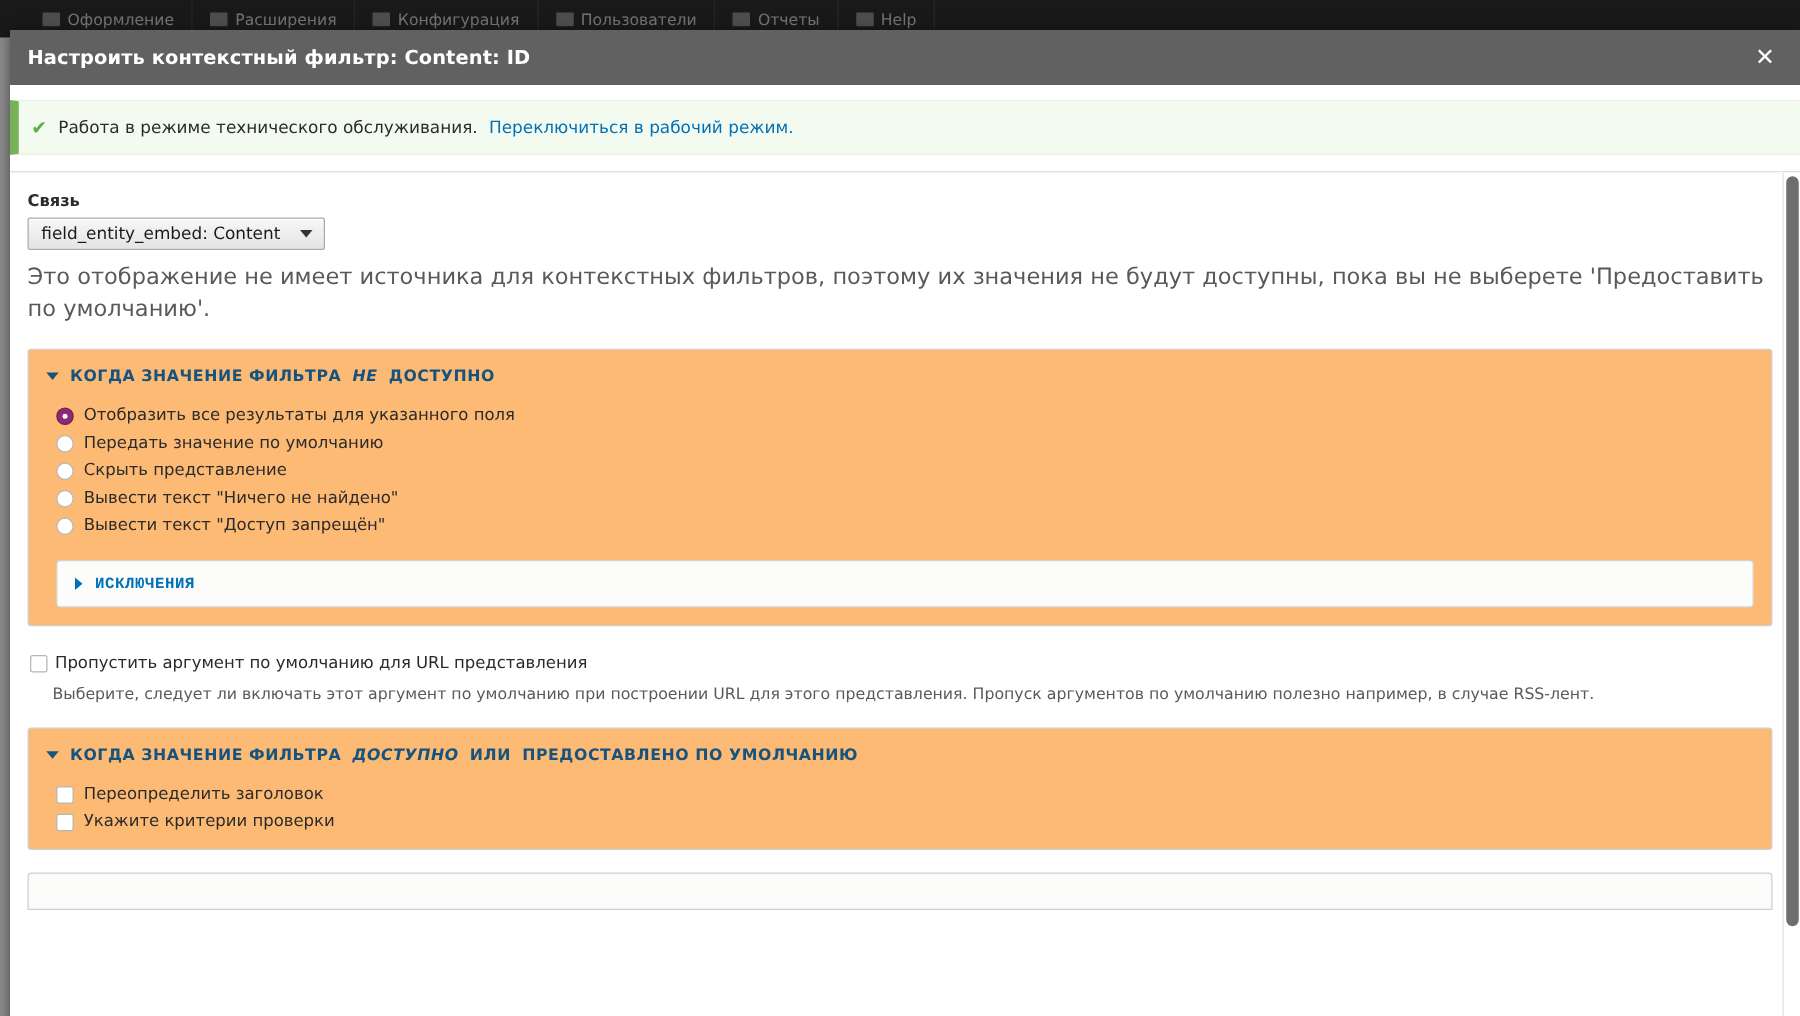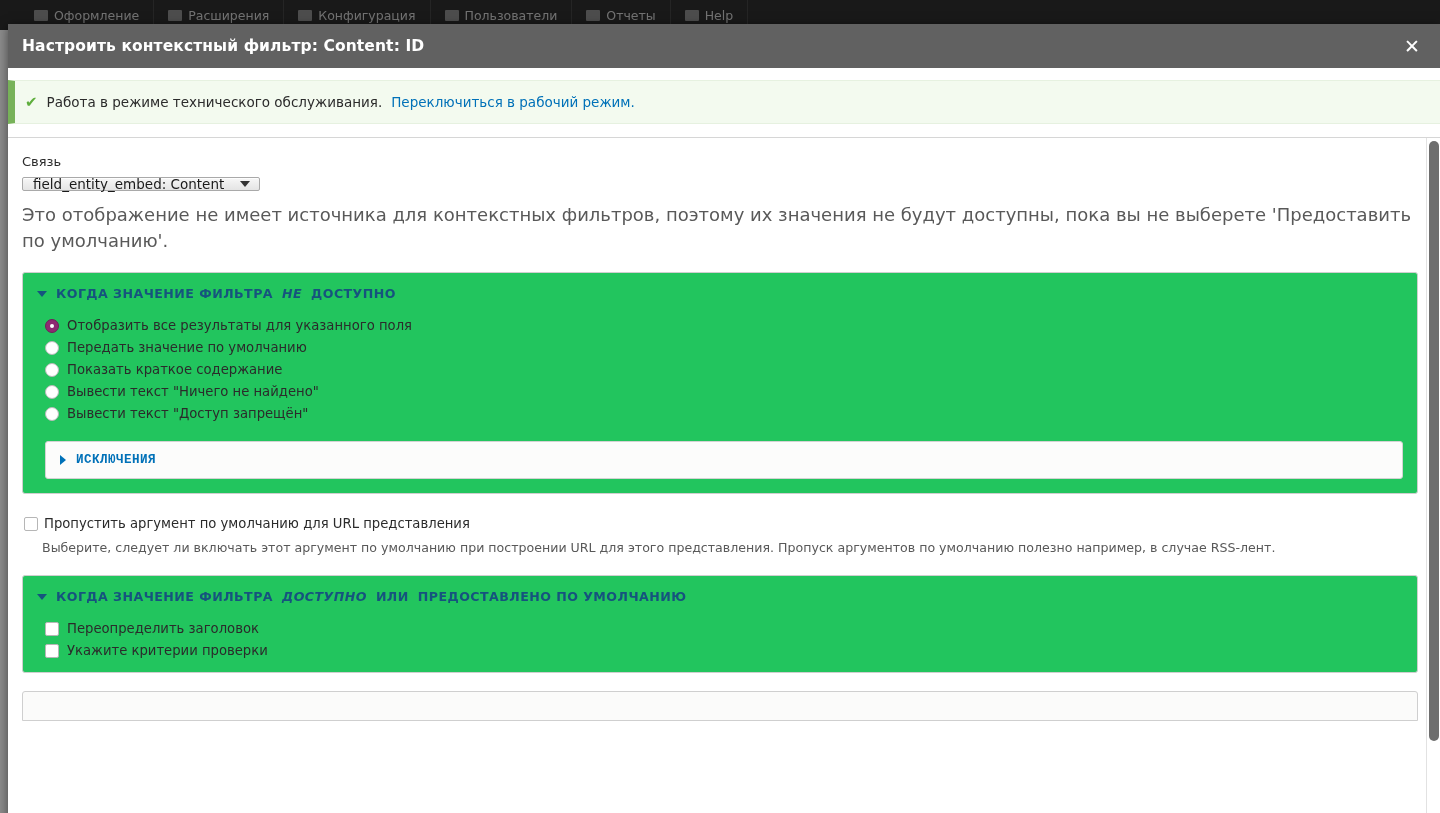--- a/index.html
+++ b/index.html
@@ -100,25 +100,25 @@
     position: absolute; top: 0; right: 0; width: 14px; height: 100%;
     background: #ffffff; border-left: 1px solid #e2e2e2;
   }
   .scrollbar-thumb {
     position: absolute; top: 3px; left: 2px; width: 10px; height: 600px;
     background: #6e6e6e; border-radius: 5px;
   }
 
   
   .form-label {
-    font-size: 13px; font-weight: normal; color: #2b2b2b; margin: 0 0 5px 0;
+    font-size: 13px; font-weight: bold; color: #2b2b2b; margin: 0 0 5px 0;
   }
   .select-box {
     display: inline-flex; align-items: center; justify-content: space-between;
-    min-width: 238px; height: 14px;
+    min-width: 238px; height: 26px;
     padding: 0 9px 0 10px;
     background: linear-gradient(to bottom, #f7f7f7 0%, #e4e4e4 100%);
     border: 1px solid #a9a9a9; border-radius: 2px;
     font-size: 13.5px; color: #1a1a1a; cursor: pointer;
     box-shadow: 0 1px 0 rgba(255,255,255,0.8) inset;
   }
   .select-arrow {
     margin-left: 12px;
     width: 0; height: 0;
     border-left: 5px solid transparent; border-right: 5px solid transparent;
@@ -127,21 +127,21 @@
 
   .help-text {
     font-size: 18px; color: #595959; margin: 9px 0 0 0; line-height: 1.45;
   }
 
   
   .fieldset {
     margin: 18px 0 0 0;
     border: 1px solid #cfcfcf;
     border-radius: 3px;
-    background: #22c55e;
+    background: #fdba74;
     padding: 10px 14px 14px 14px;
   }
   .fieldset-legend {
     display: flex; align-items: center; gap: 9px;
     font-size: 12.6px; font-weight: bold; letter-spacing: 0.45px;
     color: #16537e; text-transform: uppercase; cursor: pointer;
     padding: 3px 0 3px 0;
   }
   .legend-em { font-style: italic; }
   .tri-down {
@@ -320,21 +320,21 @@
         <div class="radio-row">
           <span class="radio-dot checked"></span>
           <span class="radio-label">Отобразить все результаты для указанного поля</span>
         </div>
         <div class="radio-row">
           <span class="radio-dot"></span>
           <span class="radio-label">Передать значение по умолчанию</span>
         </div>
         <div class="radio-row">
           <span class="radio-dot"></span>
-          <span class="radio-label">Показать краткое содержание</span>
+          <span class="radio-label">Скрыть представление</span>
         </div>
         <div class="radio-row">
           <span class="radio-dot"></span>
           <span class="radio-label">Вывести текст "Ничего не найдено"</span>
         </div>
         <div class="radio-row">
           <span class="radio-dot"></span>
           <span class="radio-label">Вывести текст "Доступ запрещён"</span>
         </div>
       </div>

